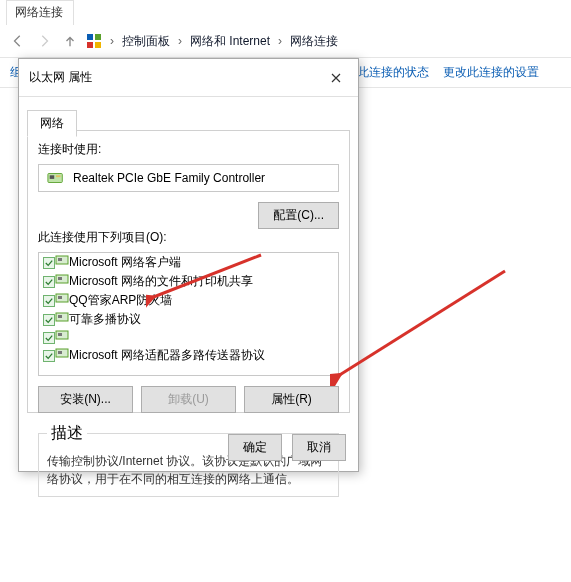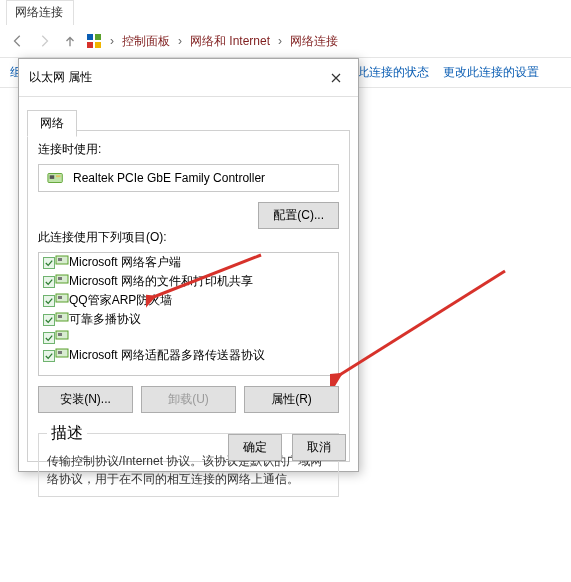--- a/index.html
+++ b/index.html
@@ -2,30 +2,30 @@
 <html><head>
 <meta charset="utf-8">
 <style>
 * { box-sizing: border-box; margin: 0; padding: 0; font-family: "Microsoft YaHei", "Segoe UI", sans-serif; }
 body { background: #fff; width: 571px; height: 582px; overflow: hidden; position: relative; font-size: 12px; color: #000; }
 .back-tab { display: inline-block; background: #fff; border: 1px solid #e0e0e0; border-bottom: none; padding: 3px 10px 4px 8px; margin-left: 6px; color: #333; font-size: 12px; }
 .back-row { display: flex; align-items: center; padding: 6px 8px; border-bottom: 1px solid #e5e5e5; gap: 6px; color: #333; }
 .nav-arrow { width: 20px; height: 20px; display: flex; align-items: center; justify-content: center; color: #555; }
 .shield { width: 16px; height: 16px; }
 .crumb-sep { color: #666; padding: 0 2px; }
-.crumb { color: #7f1d1d; }
+.crumb { color: #0f172a; }
 .toolbar { display: flex; align-items: center; gap: 14px; padding: 6px 10px; color: #0a5db3; border-bottom: 1px solid #e5e5e5; font-size: 12px; }
 .toolbar .sep { width: 1px; height: 14px; background: #d0d0d0; }
 .dialog { position: absolute; left: 18px; top: 58px; width: 341px; height: 414px; background: #fff; border: 1px solid #a9a9a9; box-shadow: 2px 2px 10px rgba(0,0,0,0.25); }
 .titlebar { display: flex; align-items: center; justify-content: space-between; height: 38px; padding: 0 0 0 10px; border-bottom: 1px solid #e0e0e0; }
 .titlebar .title { font-size: 12px; }
 .close-btn { width: 44px; height: 30px; display: flex; align-items: center; justify-content: center; color: #333; }
 .tabs { display: flex; padding: 6px 8px 0 8px; }
 .tab { border: 1px solid #d0d0d0; border-bottom: 1px solid #fff; background: #fff; padding: 4px 12px; font-size: 12px; position: relative; top: 7px; }
-.panel { margin: 0 8px 8px 8px; padding: 10px; border: 1px solid #d0d0d0; height: 332px; }
+.panel { margin: 0 8px 8px 8px; padding: 10px; border: 1px solid #d0d0d0; height: 283px; }
 .row-label { margin-bottom: 6px; }
 .adapter-box { border: 1px solid #c8c8c8; display: flex; align-items: center; padding: 6px 8px; gap: 8px; margin-bottom: 10px; }
 .nic-icon { width: 18px; height: 14px; }
 .btn { border: 1px solid #adadad; background: #e1e1e1; padding: 4px 14px; font-size: 12px; cursor: default; }
 .cfg-row { display: flex; justify-content: flex-end; }
 .list { border: 1px solid #c8c8c8; height: 124px; overflow: hidden; background: #fff; margin-bottom: 10px; }
 .item { display: flex; align-items: center; padding: 1px 4px; font-size: 12px; white-space: nowrap; }
 .item .chk { width: 12px; height: 12px; border: 1px solid #6fb36f; background: #e8f5e8; display: flex; align-items: center; justify-content: center; }
 .item .chk svg { width: 8px; height: 8px; }
 .item.sel .lbl { background: #0a5db3; color: #fff; padding: 0 4px; }

